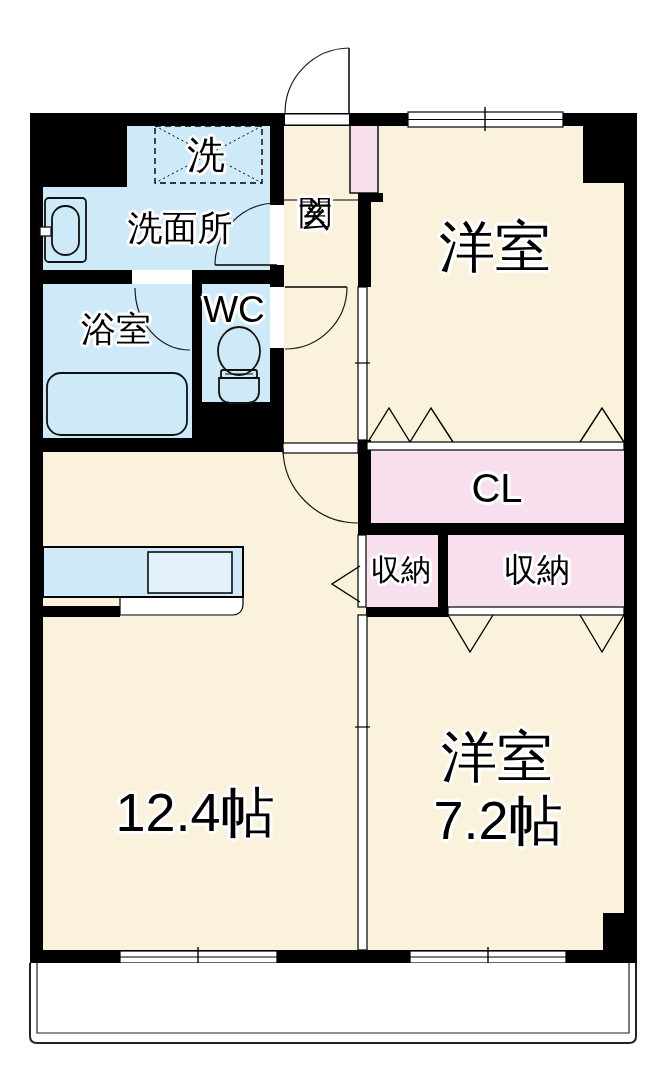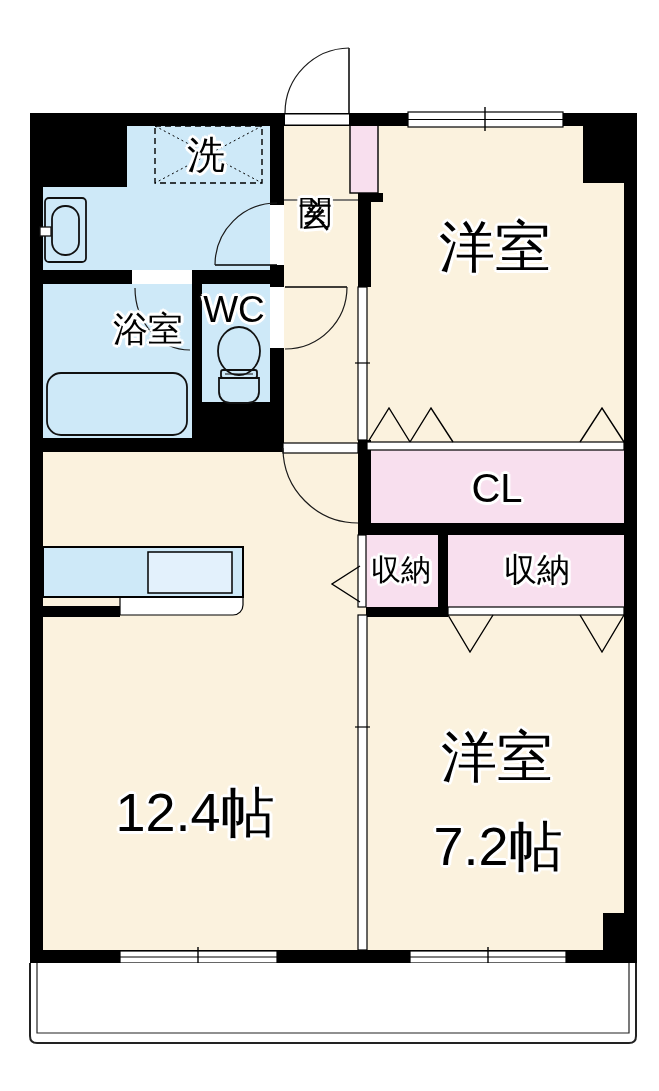--- a/index.html
+++ b/index.html
@@ -159,27 +159,28 @@
       <path class="fixture" d="M219,378 v14 a11,11 0 0 0 11,11 h18 a11,11 0 0 0 11,-11 v-14 z"></path>
     </g>
 
     <g>
       <path d="M30,963 V1036 Q30,1043 37,1043 H629 Q636,1043 636,1036 V963" fill="#fff" stroke="#222" stroke-width="2"></path>
       <path d="M37,963 V1033 H629 V963" fill="none" stroke="#222" stroke-width="1.2"></path>
     </g>
   </svg>
 
   <div class="lbl" style="left:206px;top:155px;font-size:38px;">洗</div>
-  <div class="lbl" style="left:116px;top:328px;font-size:35px;margin-left:32px;">浴室</div>
+  <div class="lbl" style="left:180px;top:227px;font-size:35px;">洗面所</div>
+  <div class="lbl" style="left:116px;top:328px;font-size:35px;">浴室</div>
   <div class="lbl" style="left:234px;top:309px;font-size:37px;">WC</div>
   <div class="lbl lbl-vert" style="left:316px;top:172px;font-size:33px;">玄関</div>
 
   <div class="lbl" style="left:495px;top:247px;font-size:56px;">洋室</div>
 
   <div class="lbl" style="left:497px;top:488px;font-size:40px;">CL</div>
   <div class="lbl" style="left:401px;top:570px;font-size:30px;">収納</div>
   <div class="lbl" style="left:537px;top:569px;font-size:33px;">収納</div>
 
   <div class="lbl" style="left:195px;top:812px;font-size:54px;">12.4帖</div>
 
   <div class="lbl" style="left:497px;top:757px;font-size:56px;">洋室</div>
-  <div class="lbl" style="left:498px;top:820px;font-size:54px;margin-top:26px;">7.2帖</div>
+  <div class="lbl" style="left:498px;top:820px;font-size:54px;">7.2帖</div>
 </div>
 
 </body></html>

